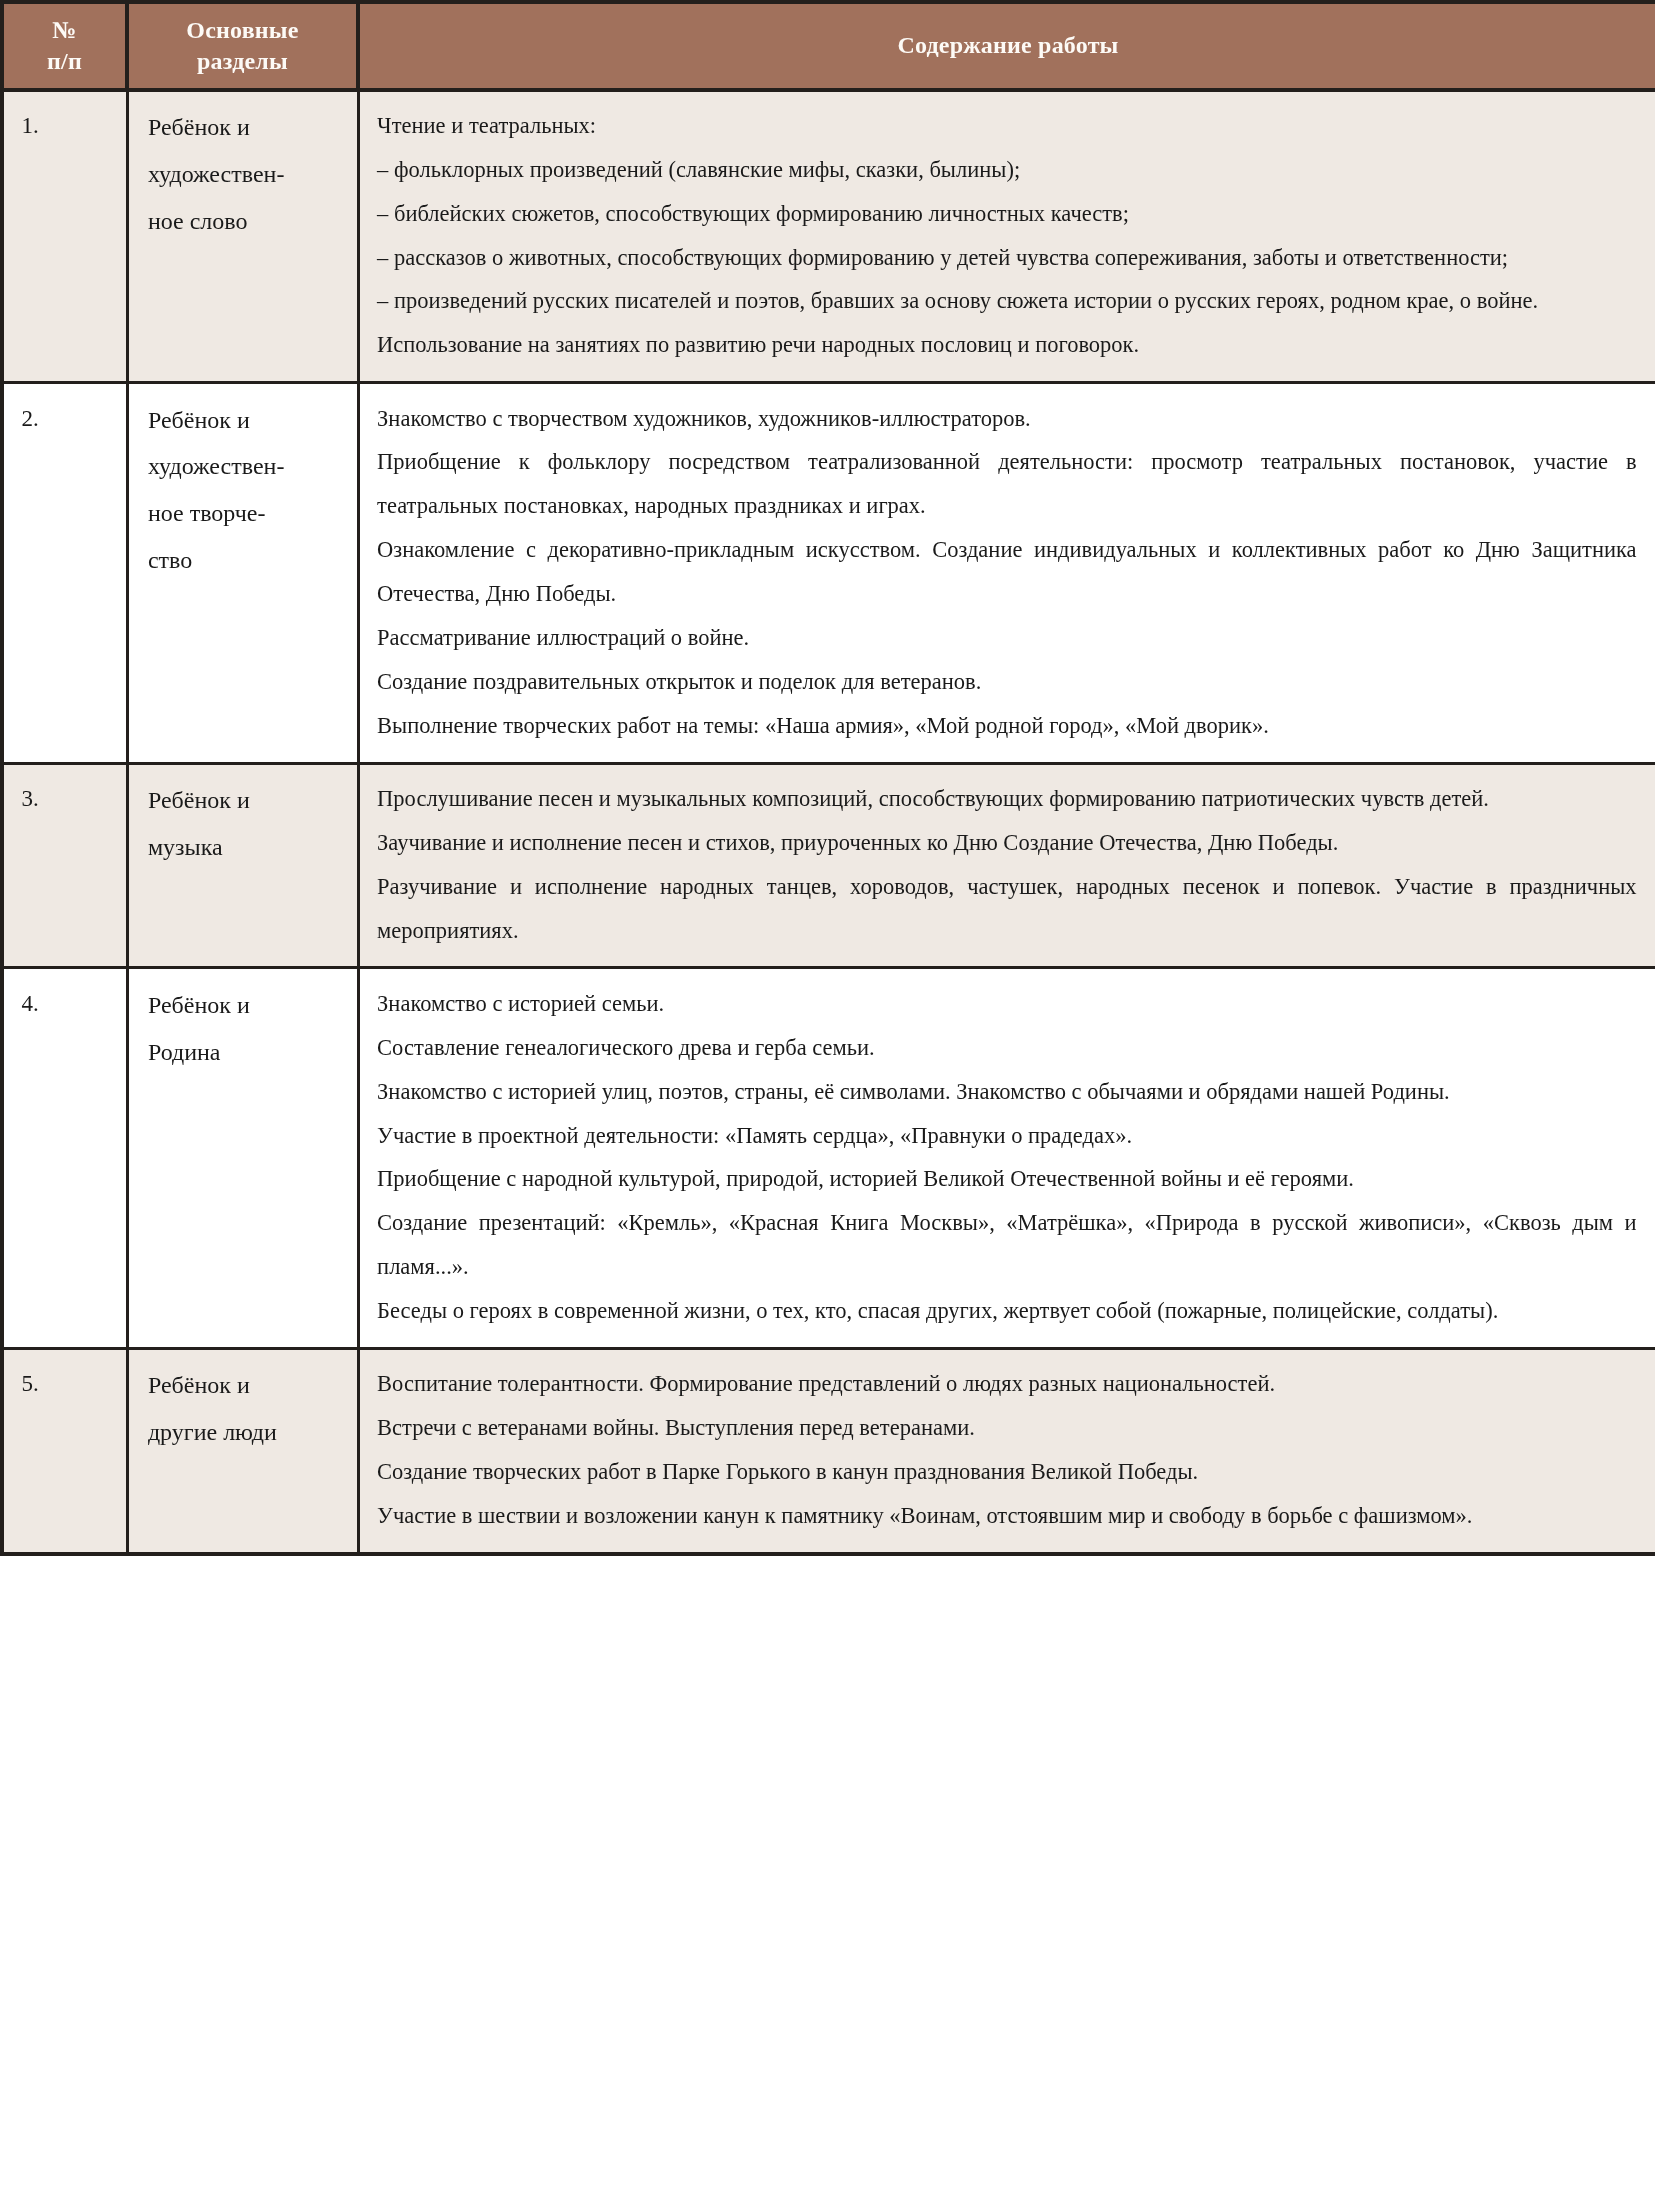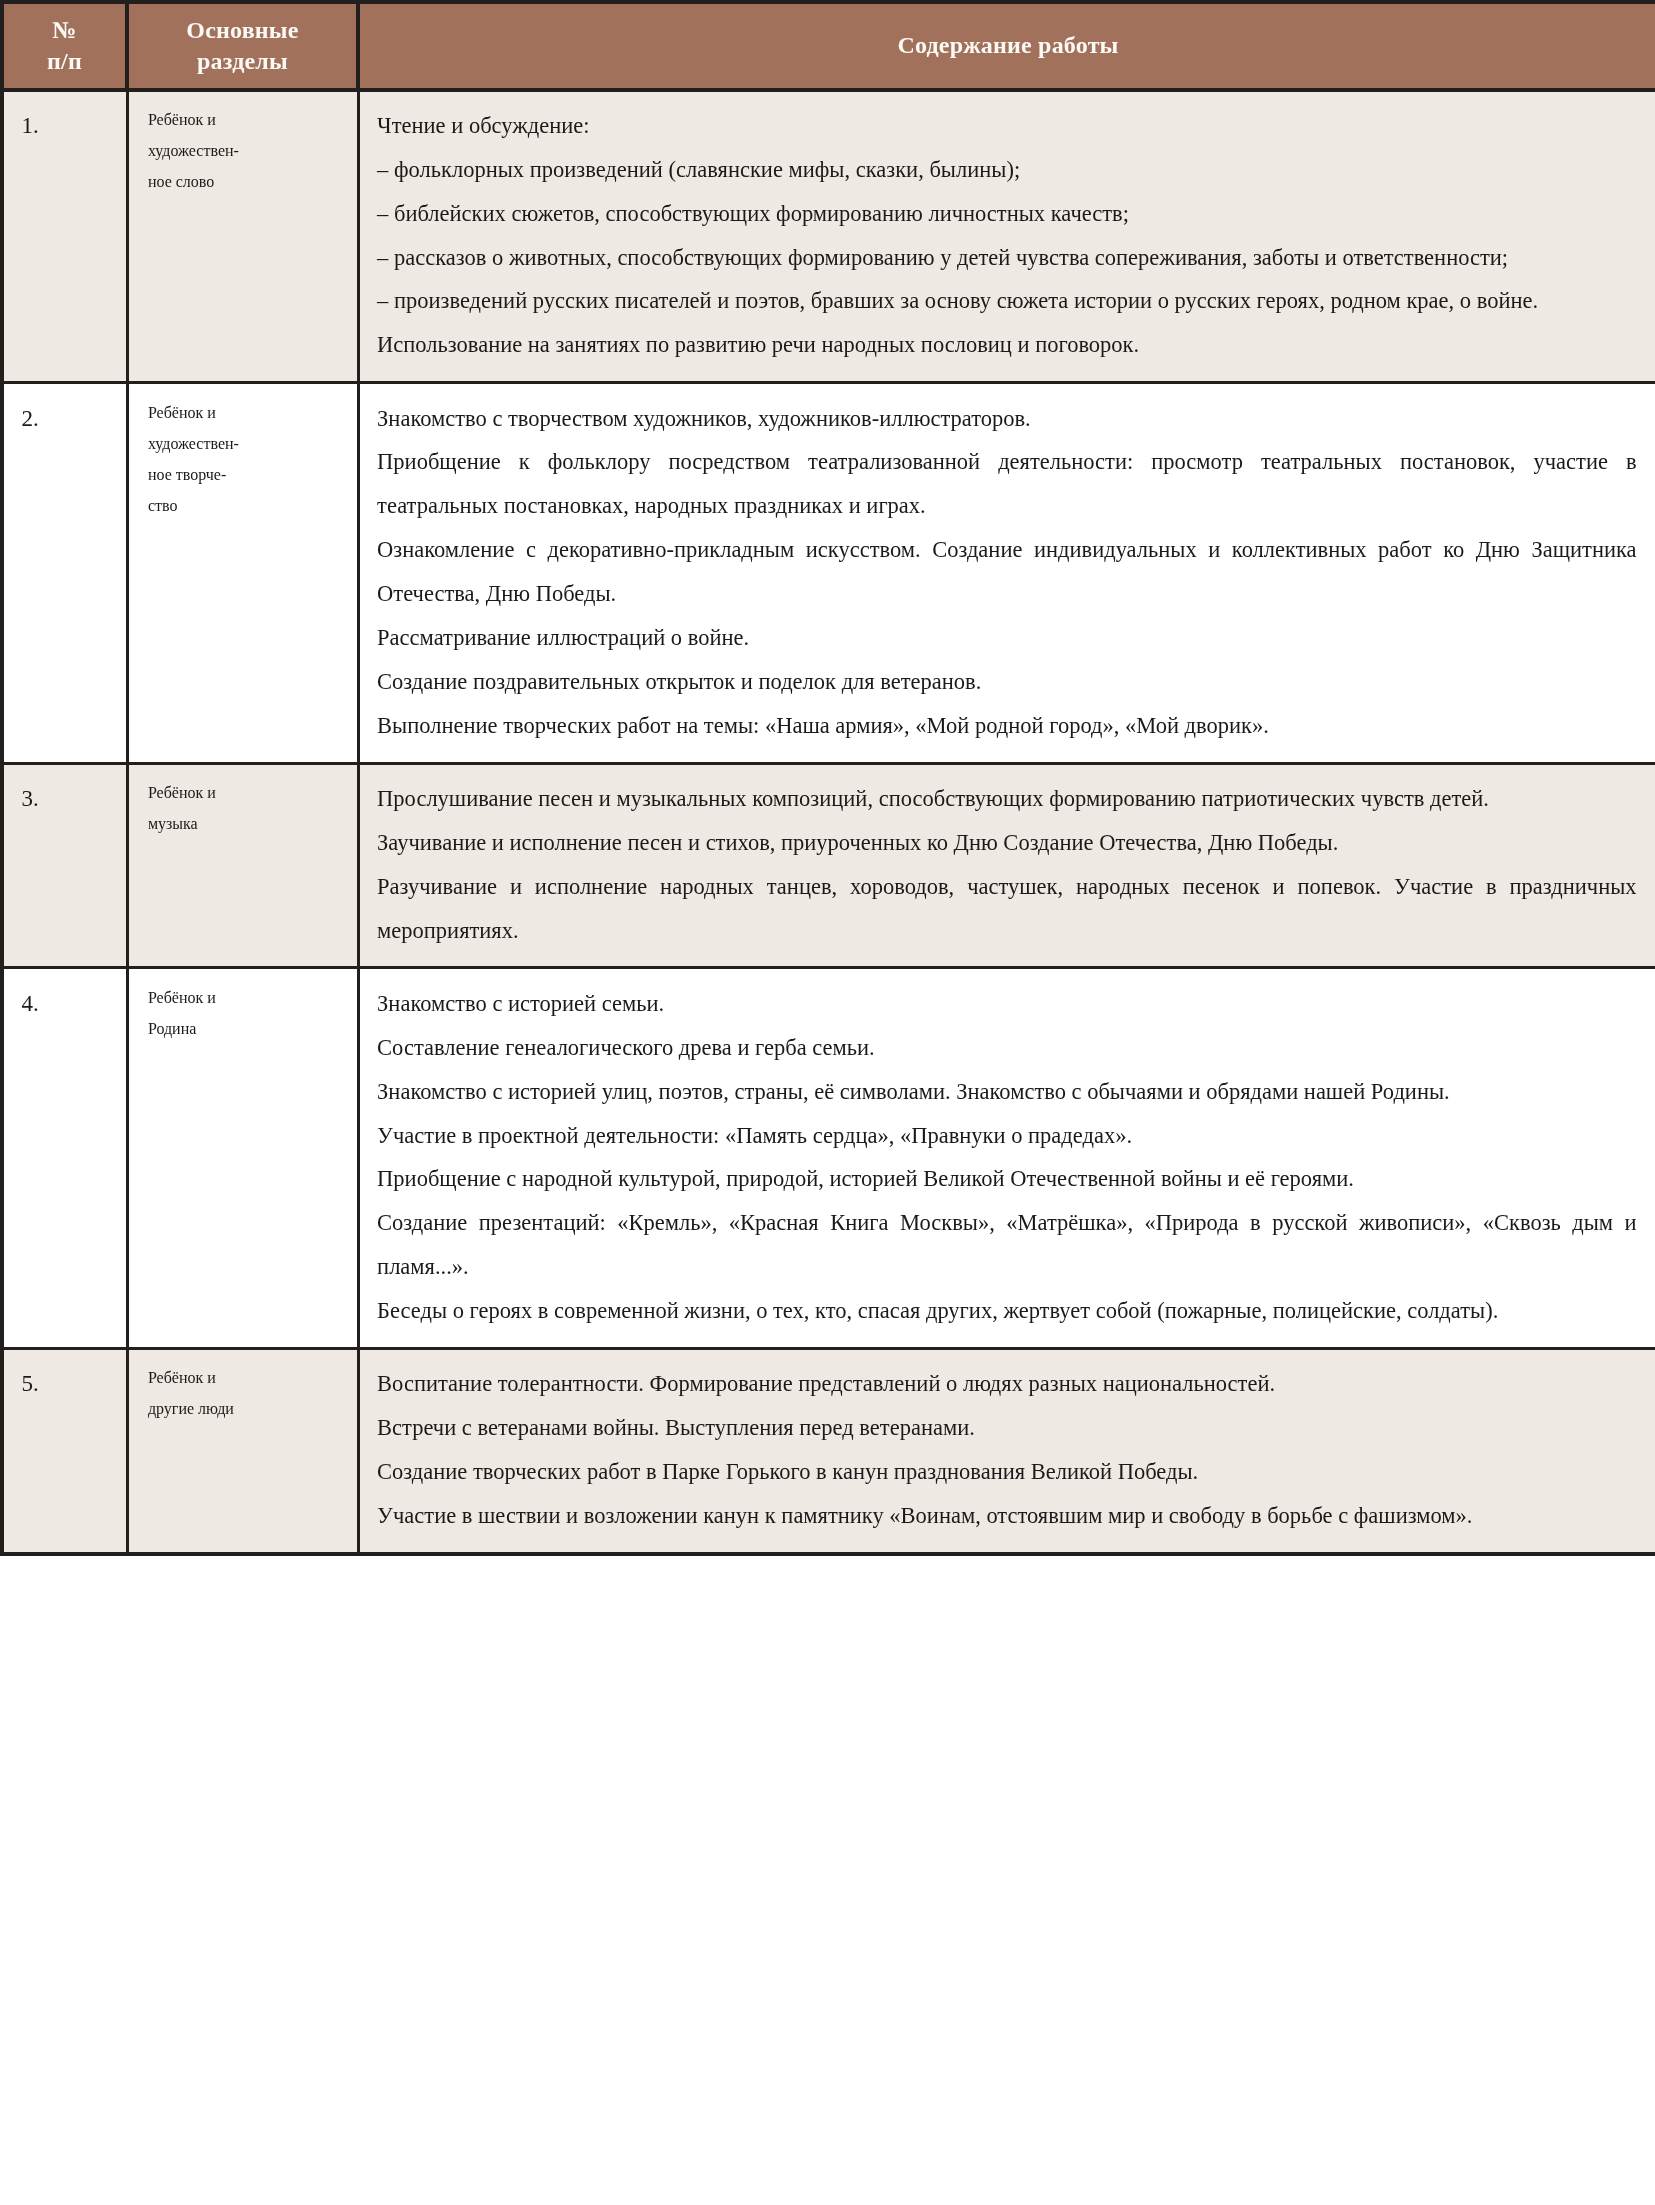--- a/index.html
+++ b/index.html
@@ -62,21 +62,21 @@
   tbody tr.shade td { background: #efe9e3; }
 
   td.c-num {
     text-align: left;
     padding-left: 17.6px;
     font-size: 23px;
   }
   td.c-sect {
     padding-left: 19.4px;
     padding-right: 8.8px;
-    font-size: 16px;
+    font-size: 24px;
     line-height: 1.95;
   }
   td.c-cont {
     padding-left: 17.6px;
     padding-right: 19.4px;
     text-align: justify;
     text-justify: inter-word;
     hyphens: manual;
   }
 
@@ -117,21 +117,21 @@
     <tbody>
 
       <tr class="shade">
         <td class="c-num">1.</td>
         <td class="c-sect">
           <span class="sect-line">Ребёнок и</span>
           <span class="sect-line">художествен-</span>
           <span class="sect-line">ное слово</span>
         </td>
         <td class="c-cont">
-          <p>Чтение и обсуждение:</p>
+          <p>Чтение и театральных:</p>
           <p>– фольклорных произведений (славянские мифы, сказки, былины);</p>
           <p>– библейских сюжетов, способствующих формированию личностных качеств;</p>
           <p>– рассказов о животных, способствующих формированию у детей чувства сопережива­ния, заботы и ответственности;</p>
           <p>– произведений русских писателей и поэтов, бравших за основу сюжета истории о рус­ских героях, родном крае, о войне.</p>
           <p>Использование на занятиях по развитию речи народных пословиц и поговорок.</p>
         </td>
       </tr>
 
       <tr>
         <td class="c-num">2.</td>

